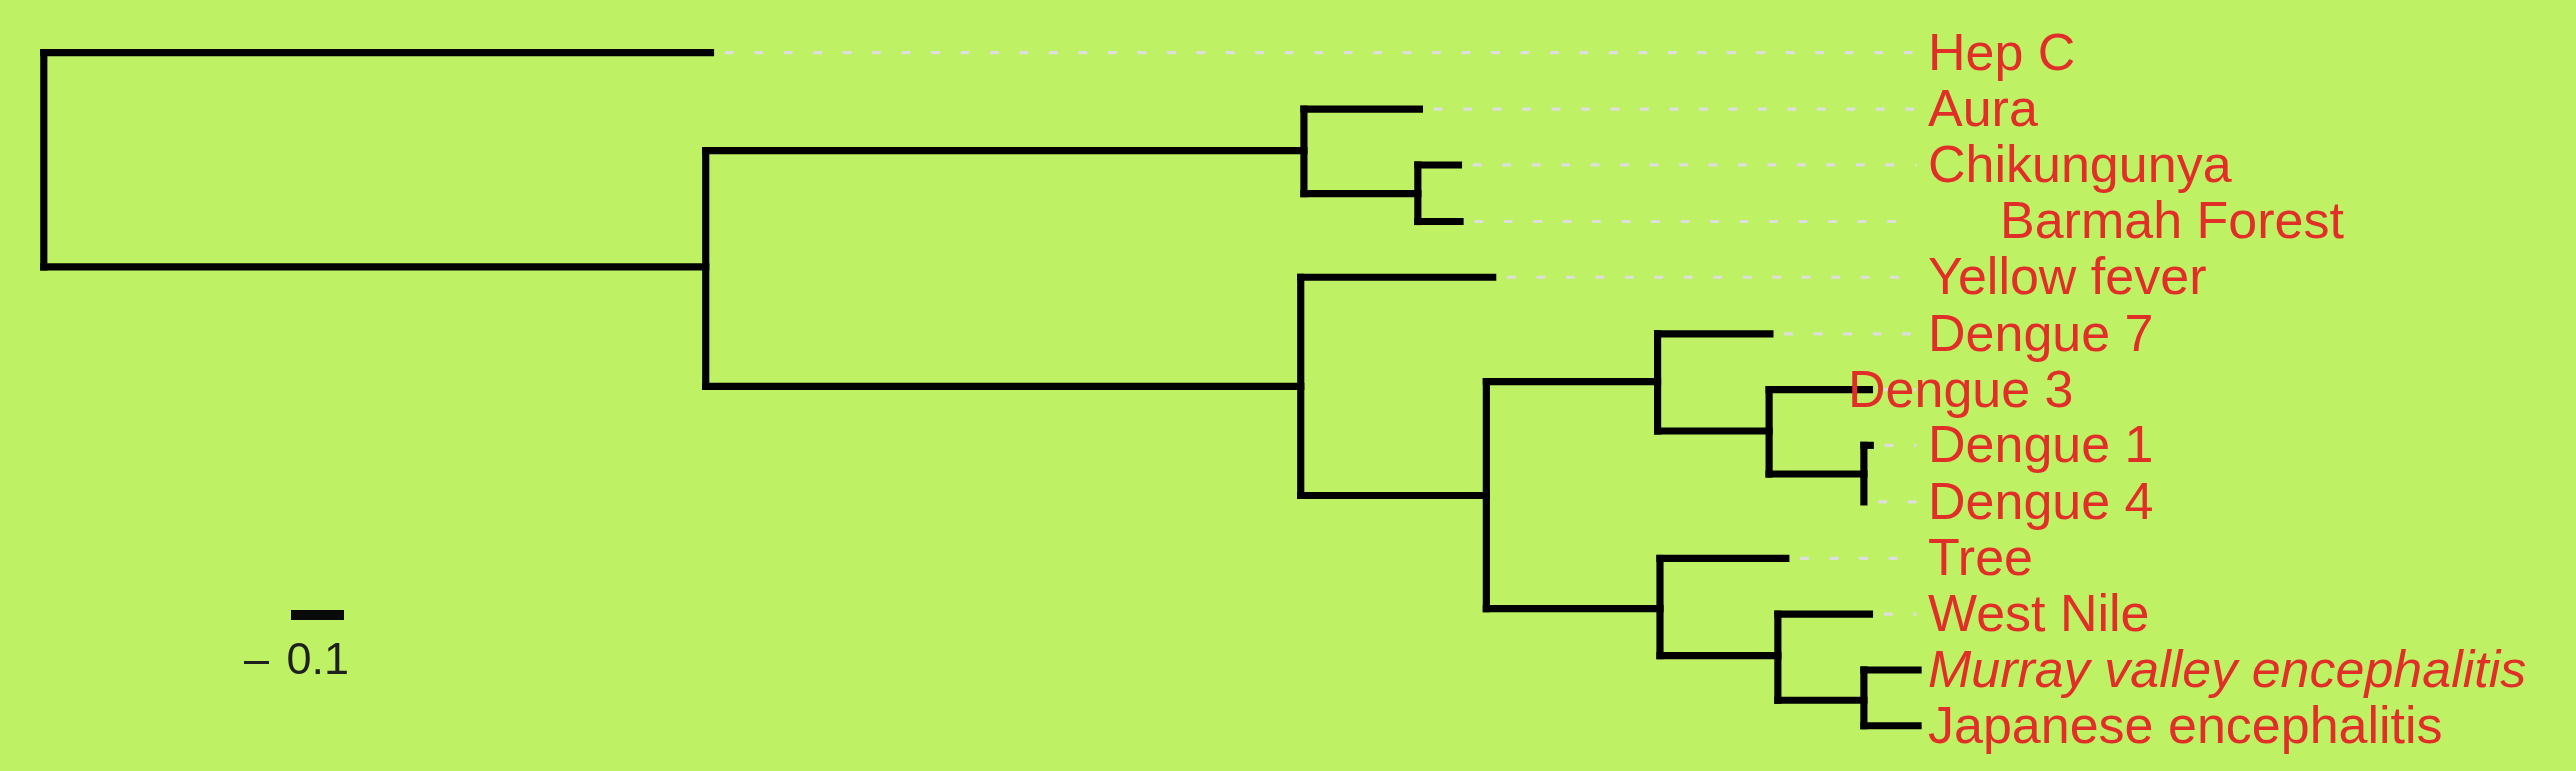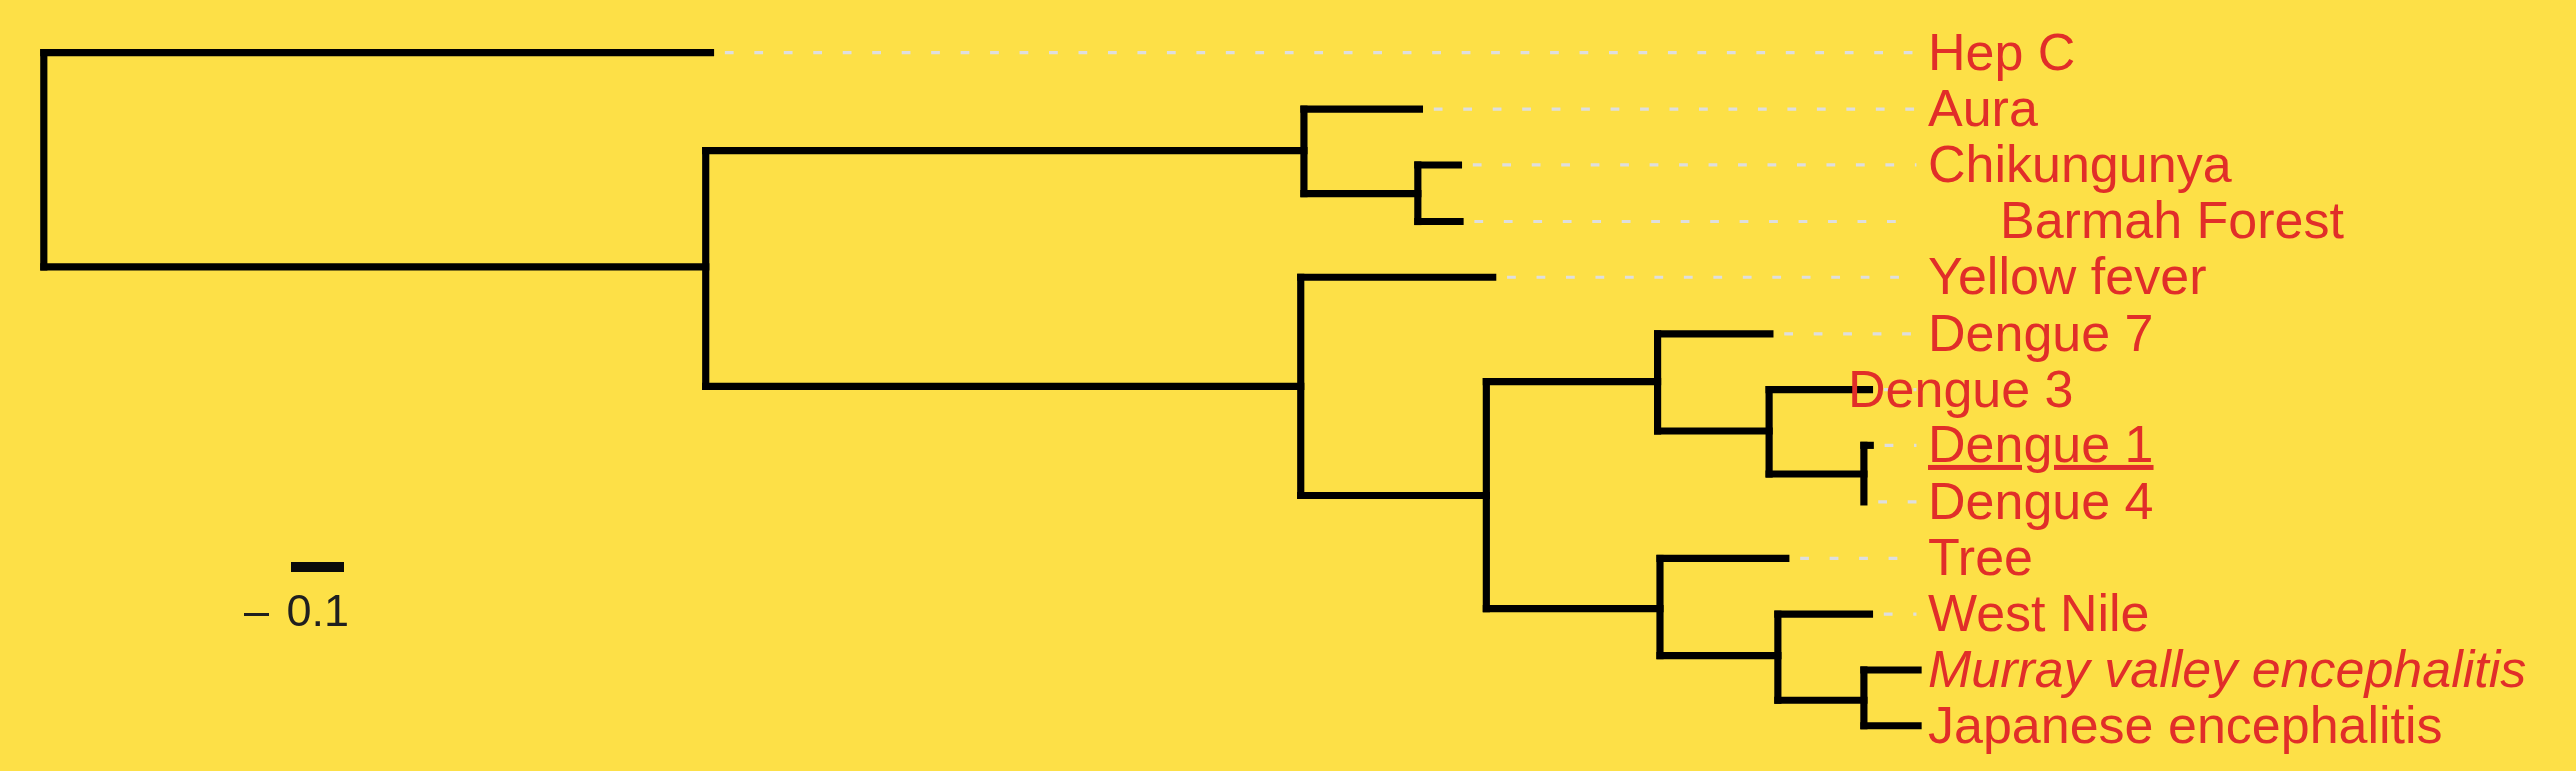--- a/index.html
+++ b/index.html
@@ -8,21 +8,21 @@
     background: #ffffff;
     width: 2576px;
     height: 772px;
     overflow: hidden;
     font-family: "Liberation Sans", sans-serif;
   }
   .canvas {
     position: relative;
     width: 2576px;
     height: 772px;
-    background: #fde047;
+    background: #bef264;
   }
   svg.tree {
     position: absolute;
     left: 0;
     top: 0;
   }
   .branch {
     stroke: #000000;
     stroke-width: 9;
     stroke-linecap: square;
@@ -57,20 +57,21 @@
   }
   .ts-text {
     display: inline-block;
     line-height: 1.15;
   }
   .ts-col {
     display: flex;
     flex-direction: column;
     align-items: center;
     gap: 13.5px;
+    margin-top: 48px;
   }
   .ts-bar {
     width: 53px;
     height: 9.6px;
     background: #0a0a0a;
   }
 </style>
 </head>
 <body>
 
@@ -130,21 +131,21 @@
   </svg>
 
   <div id="taxon-labels">
       <div class="taxon-label" style="left: 1928px; top: 53px; color: rgb(225, 46, 41);">Hep C</div>
       <div class="taxon-label" style="left: 1928px; top: 109px; color: rgb(225, 46, 41); text-align: right;">Aura</div>
       <div class="taxon-label" style="left: 1928px; top: 165px; color: rgb(225, 46, 41);">Chikungunya</div>
       <div class="taxon-label" style="left: 2000px; top: 221px; color: rgb(225, 46, 41);">Barmah Forest</div>
       <div class="taxon-label" style="left: 1928px; top: 277px; color: rgb(225, 46, 41);">Yellow fever</div>
       <div class="taxon-label" style="left: 1928px; top: 334px; color: rgb(225, 46, 41);">Dengue 7</div>
       <div class="taxon-label" style="left: 1848px; top: 390px; color: rgb(225, 46, 41);">Dengue 3</div>
-      <div class="taxon-label" style="left: 1928px; top: 445px; color: rgb(225, 46, 41); text-decoration: underline;">Dengue 1</div>
+      <div class="taxon-label" style="left: 1928px; top: 445px; color: rgb(225, 46, 41);">Dengue 1</div>
       <div class="taxon-label" style="left: 1928px; top: 502px; color: rgb(225, 46, 41);">Dengue 4</div>
       <div class="taxon-label" style="left: 1928px; top: 558px; color: rgb(225, 46, 41);">Tree</div>
       <div class="taxon-label" style="left: 1928px; top: 614px; color: rgb(225, 46, 41); text-align: right;">West Nile</div>
       <div class="taxon-label" style="left: 1928px; top: 670px; color: rgb(225, 46, 41); font-style: italic;">Murray valley encephalitis</div>
       <div class="taxon-label" style="left: 1928px; top: 726px; color: rgb(225, 46, 41); text-align: center;">Japanese encephalitis</div>
     </div>
 
   <div class="tree-scale" style="color: rgb(31, 31, 31);">
     <span class="ts-text">–</span>
     <div class="ts-col">

